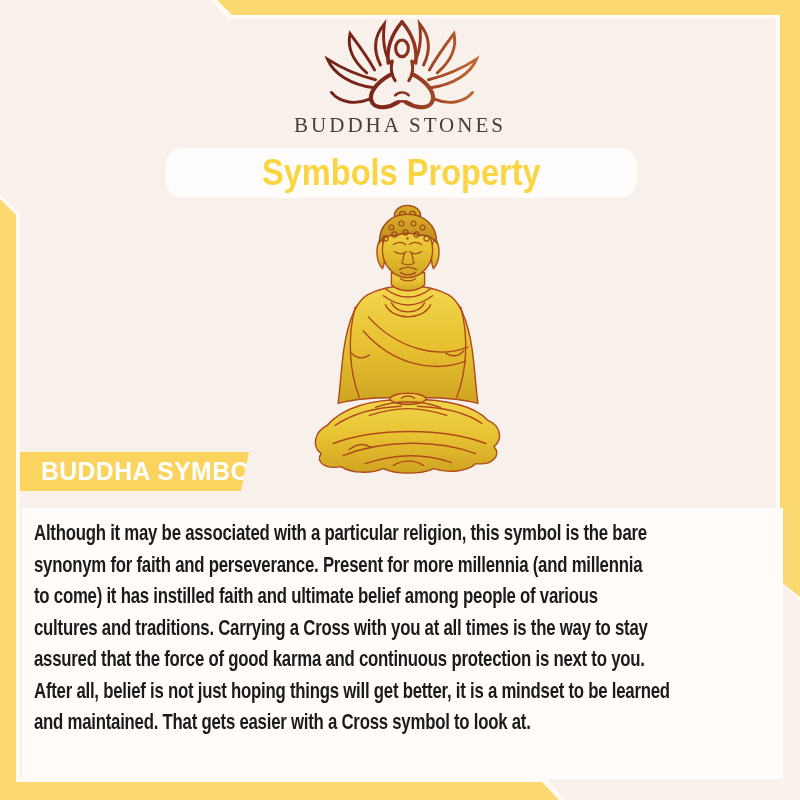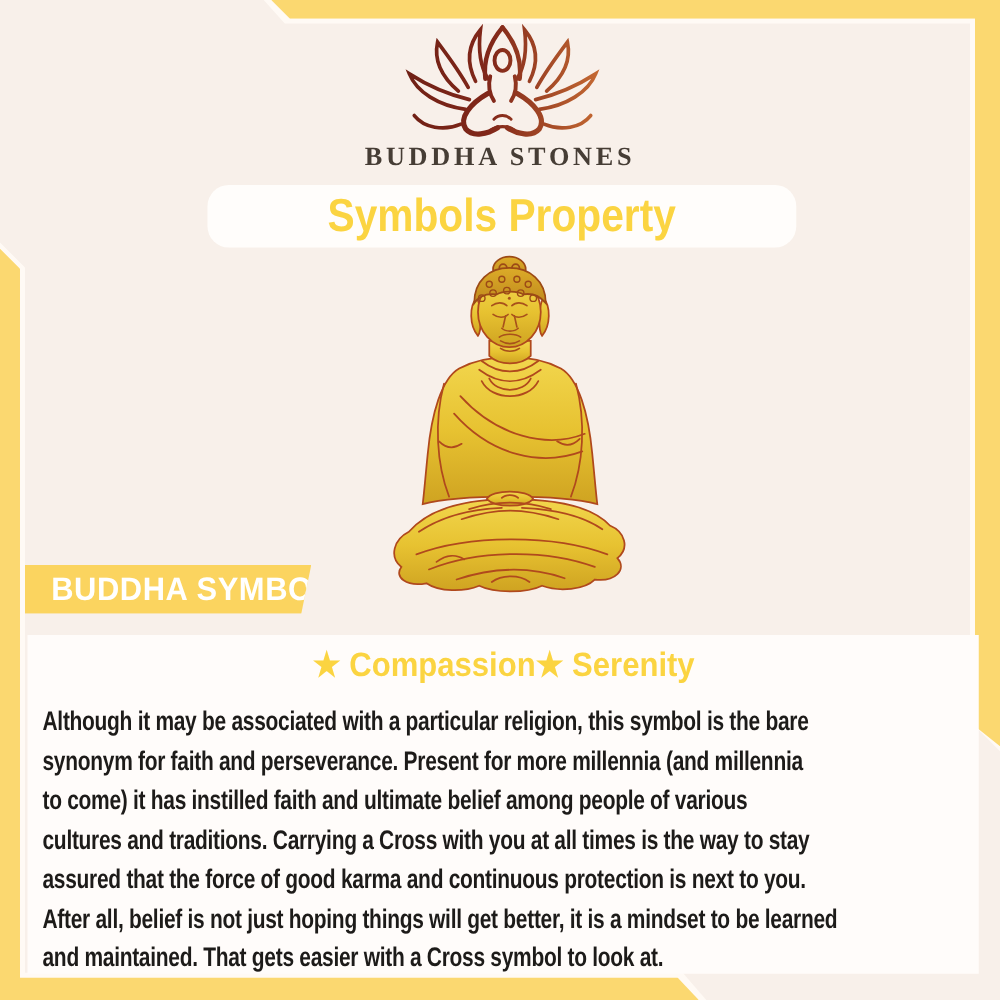--- a/index.html
+++ b/index.html
@@ -18,21 +18,21 @@
   .clip-right        { clip-path:polygon(780px 0, 800px 0, 800px 597px, 780px 581px); }
   .clip-left-under   { clip-path:polygon(0 194px, 20px 214px, 20px 800px, 0 800px); }
   .clip-left         { clip-path:polygon(0 199px, 16px 215px, 16px 800px, 0 800px); }
   .clip-bottom-under { clip-path:polygon(0 778px, 546px 778px, 565px 800px, 0 800px); }
   .clip-bottom       { clip-path:polygon(0 782px, 542px 782px, 559px 800px, 0 800px); }
 
   .logo-wrap { position:absolute; left:318px; top:16px; width:168px; height:98px; }
   .wordmark {
     position:absolute; left:0; top:113px; width:800px; text-align:center;
     font-family:"Liberation Serif", serif; font-size:21px; letter-spacing:3px;
-    color:#463d35; font-weight:bold;
+    color:#463d35; font-weight:normal;
   }
 
   .banner {
     position:absolute; left:166px; top:148px; width:471px; height:50px;
     background:#fffdfb; display:flex; align-items:center; justify-content:center;border-radius:17px;
   }
   .banner-title {
     font-weight:bold; font-size:37px; color:#fbd441; letter-spacing:0;
     transform:scaleX(.88); white-space:nowrap;
   }
@@ -203,23 +203,20 @@
         </g>
       </g>
     </svg>
   </div>
 
   <div class="badge">
     <span class="badge-label">BUDDHA SYMBOL</span>
   </div>
 
   <div class="panel">
-    <div class="traits">
-      <span>★ Compassion★ Serenity</span>
-    </div>
     <div class="paragraph">
       <div>Although it may be associated with a particular religion, this symbol is the bare</div>
       <div>synonym for faith and perseverance. Present for more millennia (and millennia</div>
       <div>to come) it has instilled faith and ultimate belief among people of various</div>
       <div>cultures and traditions. Carrying a Cross with you at all times is the way to stay</div>
       <div>assured that the force of good karma and continuous protection is next to you.</div>
       <div>After all, belief is not just hoping things will get better, it is a mindset to be learned</div>
       <div>and maintained. That gets easier with a Cross symbol to look at.</div>
     </div>
   </div>

